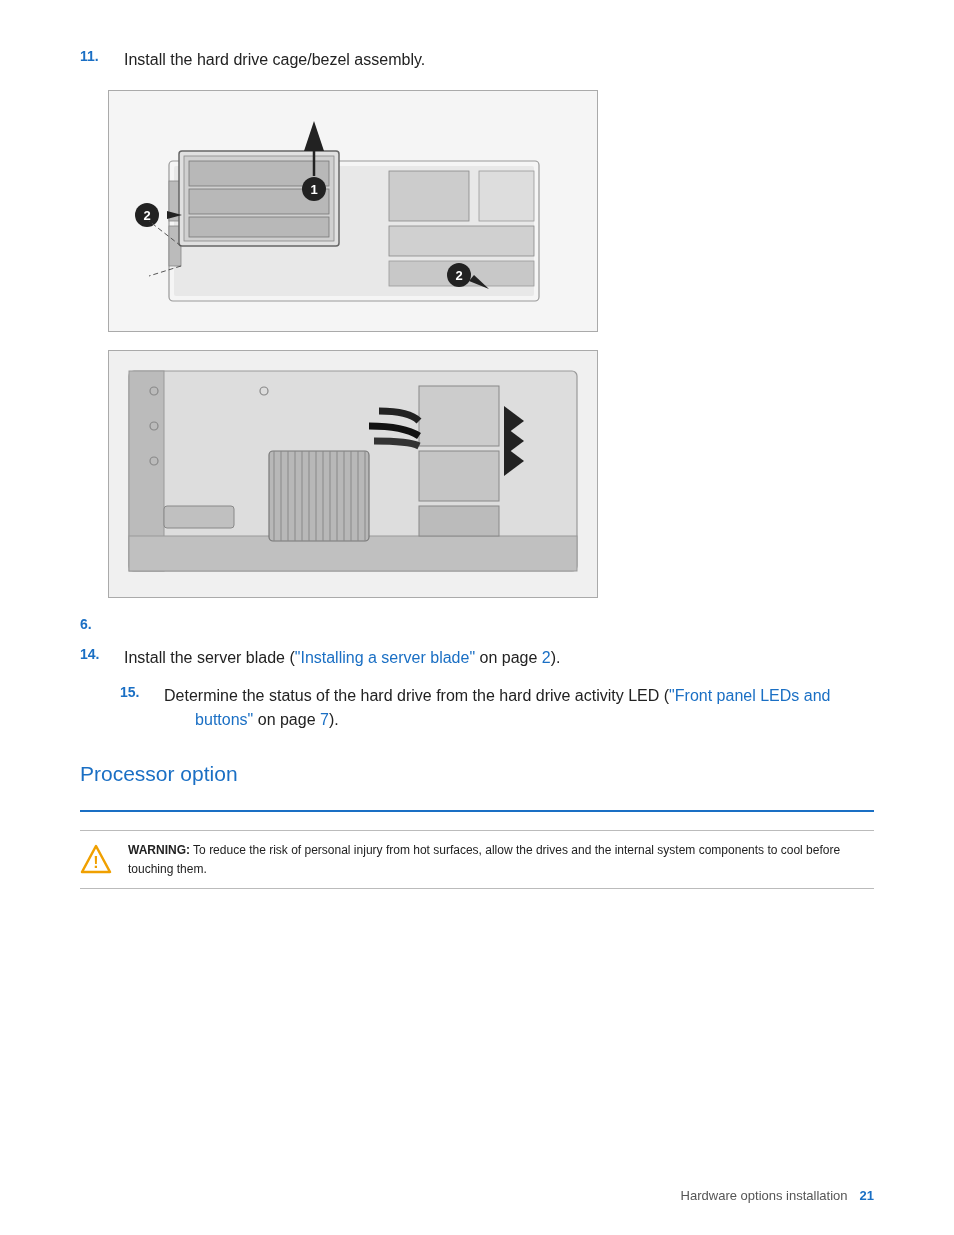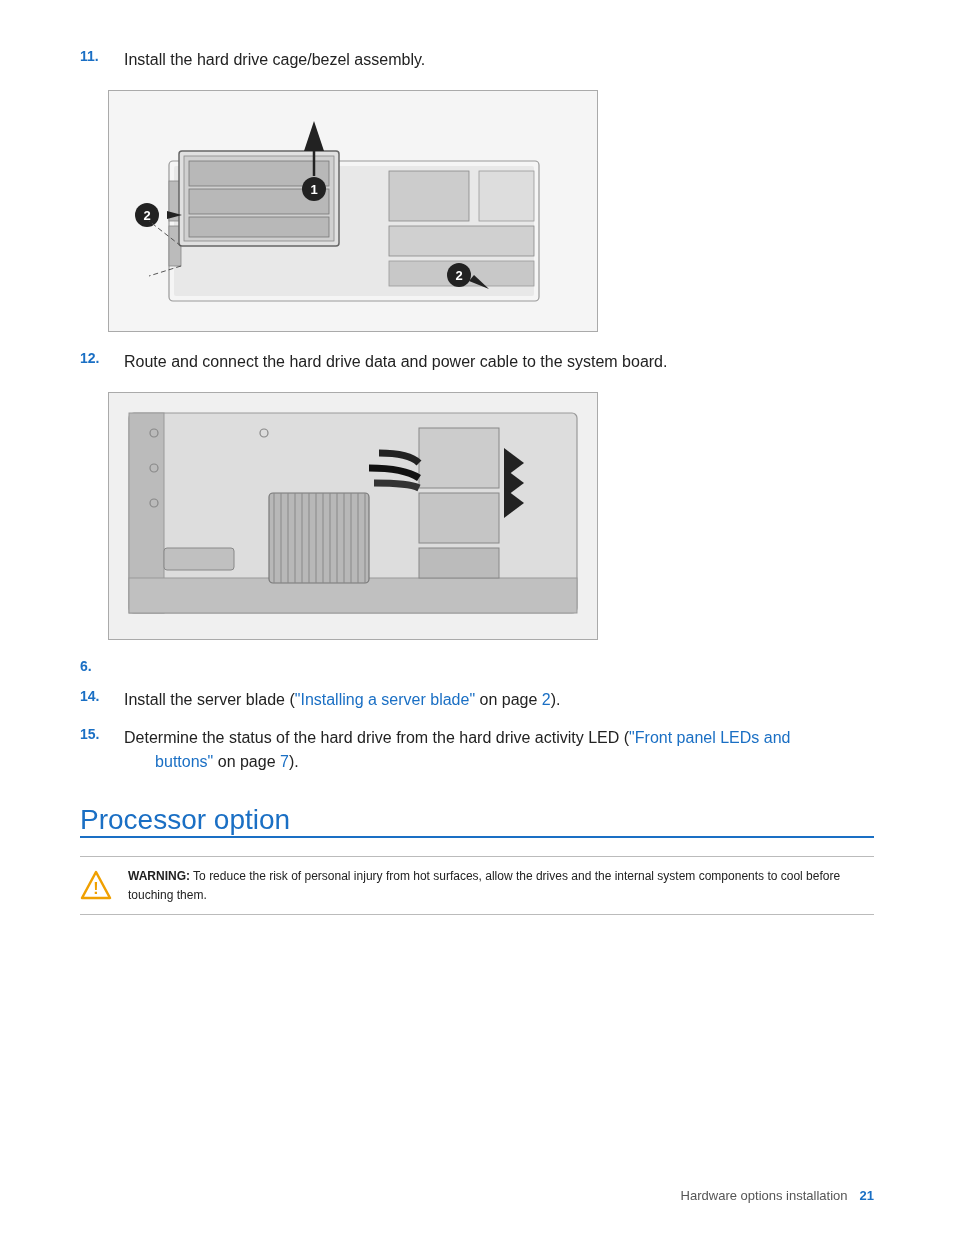--- a/index.html
+++ b/index.html
@@ -45,24 +45,24 @@
       display: flex;
       align-items: center;
       justify-content: center;
       overflow: hidden;
     }
     .image-box svg {
       display: block;
     }
     .section-title {
       color: #1a6fc4;
-      font-size: 28px;
+      font-size: 21px;
       font-weight: normal;
       border-bottom: 2px solid #1a6fc4;
-      padding-bottom: 0;
+      padding-bottom: 24px;
       margin: 30px 0 18px 0;
     }
     .warning-box {
       display: flex;
       align-items: flex-start;
       border-top: 1px solid #bbb;
       border-bottom: 1px solid #bbb;
       padding: 10px 0;
       margin-top: 10px;
     }
@@ -154,24 +154,20 @@
         <circle cx="20" cy="14" r="12" fill="#222"></circle>
         <text x="20" y="19" text-anchor="middle" fill="white" font-size="13" font-weight="bold">2</text>
         <polygon points="30,20 50,28 35,14" fill="#222"></polygon>
       </g>
 
       <line x1="72" y1="155" x2="40" y2="130" stroke="#555" stroke-width="1" stroke-dasharray="5,3"></line>
       <line x1="72" y1="175" x2="40" y2="185" stroke="#555" stroke-width="1" stroke-dasharray="5,3"></line>
     </svg>
   </div>
 
-  <div class="step-line" style="margin-top:4px;">
-    <span class="step-num" style="color:#1a6fc4; font-weight:bold; min-width:28px; margin-right:4px;">12.</span>
-    <span class="step-text">Route and connect the hard drive data and power cable to the system board.</span>
-  </div>
 
   <div class="image-box" style="width:490px; height:248px; margin-left:28px;">
     <svg width="488" height="246" viewBox="0 0 488 246">
       <rect width="488" height="246" fill="#f0f0f0"></rect>
 
       <rect x="20" y="20" width="448" height="200" rx="5" fill="#ddd" stroke="#999" stroke-width="1.2"></rect>
 
       <rect x="20" y="20" width="35" height="200" fill="#bbb" stroke="#999" stroke-width="1"></rect>
 
       <rect x="20" y="185" width="448" height="35" fill="#c0c0c0" stroke="#999" stroke-width="1"></rect>
@@ -216,21 +212,21 @@
 
   <div class="step-line" style="margin-top:6px;">
     <span class="step-num" style="color:#1a6fc4; font-weight:bold; min-width:28px; margin-right:4px;">6.</span>
   </div>
 
   <div class="step-line" style="margin-top:6px;">
     <span class="step-num" style="color:#1a6fc4; font-weight:bold; min-width:28px; margin-right:4px;">14.</span>
     <span class="step-text">Install the server blade (<a class="link">"Installing a server blade"</a> on page <a class="link">2</a>).</span>
   </div>
 
-  <div class="step-line" style="margin-top:6px;">
+  <div class="step-line" style="margin-top:6px;margin-left:40px;">
     <span class="step-num" style="color:#1a6fc4; font-weight:bold; min-width:28px; margin-right:4px;">15.</span>
     <span class="step-text">Determine the status of the hard drive from the hard drive activity LED (<a class="link">"Front panel LEDs and<br>&nbsp;&nbsp;&nbsp;&nbsp;&nbsp;&nbsp;&nbsp;buttons"</a> on page <a class="link">7</a>).</span>
   </div>
 
   <h2 class="section-title">Processor option</h2>
 
   <div class="warning-box">
     <div class="warning-icon">
       
       <svg width="32" height="32" viewBox="0 0 32 32">

